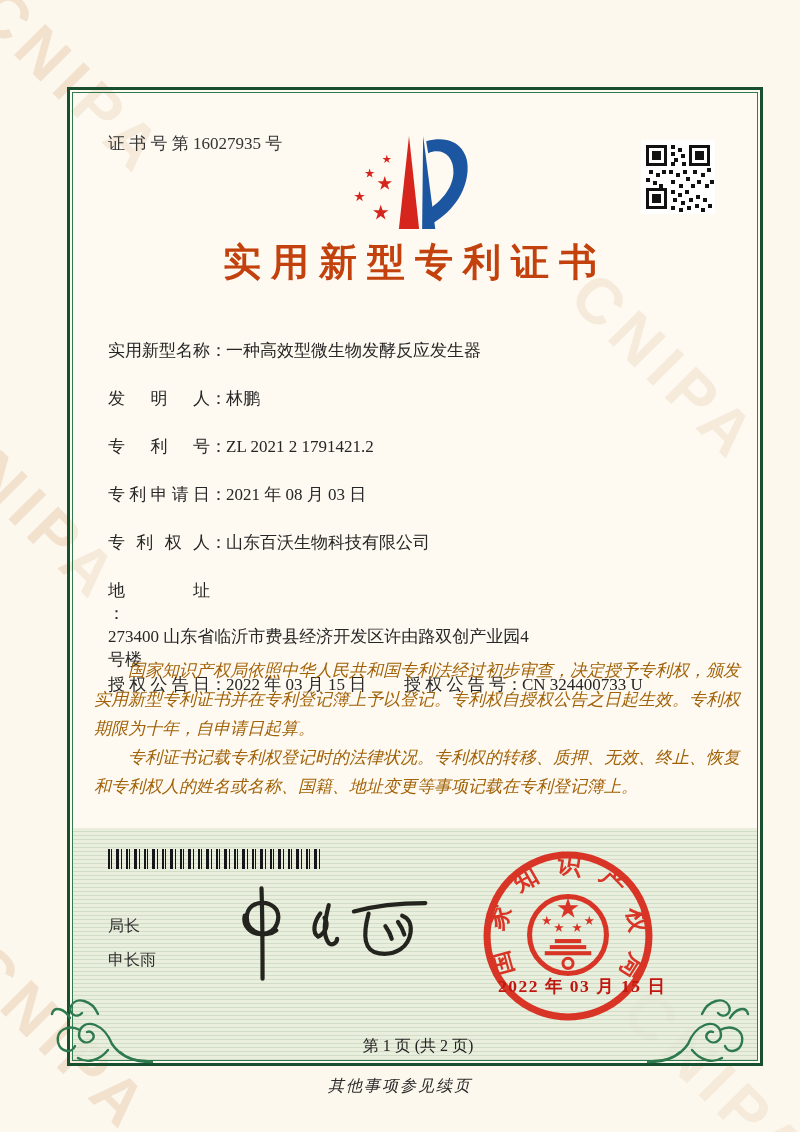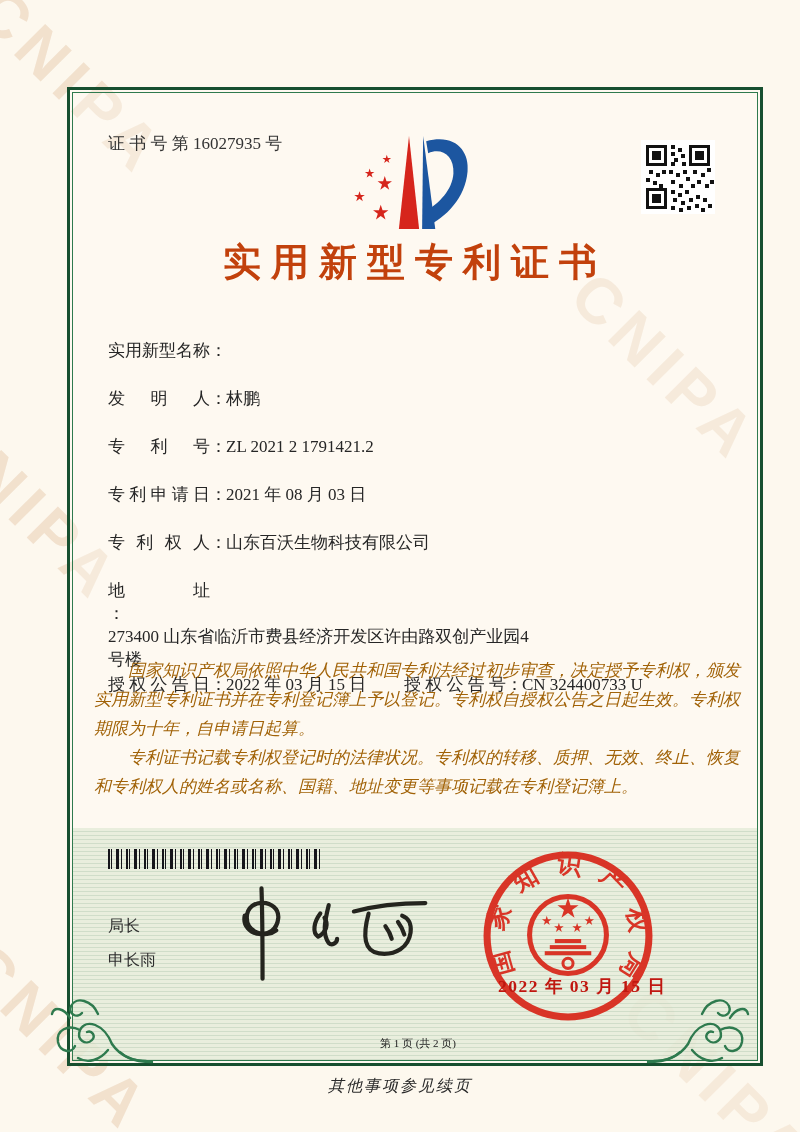--- a/index.html
+++ b/index.html
@@ -60,21 +60,21 @@
   .sig-title{position:absolute;left:38px;top:826px;font-size:16px;z-index:2;
     font-family:Liberation Serif, serif;color:#2e2e2e;}
   .sig-name{position:absolute;left:38px;top:860px;font-size:16px;z-index:2;
     font-family:"Liberation Sans","DejaVu Sans",sans-serif;color:#2e2e2e;}
   .signature{position:absolute;left:160px;top:796px;width:210px;height:95px;z-index:3;}
   .seal{position:absolute;left:412px;top:760px;width:172px;height:172px;z-index:3;opacity:.93;}
   .seal-date{
     position:absolute;left:428px;top:884px;width:230px;z-index:4;
     color:#c01710;font-size:17.5px;font-weight:bold;letter-spacing:1.5px;
   }
-  .page-num{position:absolute;left:0;right:0;top:946px;text-align:center;font-size:11px;color:#222;z-index:2;margin-left:6px;}
+  .page-num{position:absolute;left:0;right:0;top:946px;text-align:center;font-size:16px;color:#222;z-index:2;margin-left:6px;}
   .flourish{position:absolute;width:104px;height:78px;z-index:3;}
   .flourish.left{left:50px;top:992px;}
   .flourish.right{left:646px;top:992px;transform:scaleX(-1);}
   .note{
     position:absolute;left:0;right:0;top:1076px;text-align:center;z-index:2;
     font-size:16px;font-style:italic;color:#2a2a2a;letter-spacing:2px;
   }
 </style>
 </head>
 <body>
@@ -165,20 +165,21 @@
       <rect x="50" y="44" width="4" height="4"></rect>
     </g>
   </svg>
 
   <div class="title">实用新型专利证书</div>
 
   <div class="fields">
     <div class="row">
       <span class="lbl">实用新型名称</span>
         <span class="colon">：</span>
+        <span class="val">一种高效型微生物发酵反应发生器</span>
     </div>
     <div class="row">
       <span class="lbl">发明人</span>
         <span class="colon">：</span>
         <span class="val">林鹏</span>
     </div>
     <div class="row">
       <span class="lbl">专利号</span>
         <span class="colon">：</span>
         <span class="val">ZL 2021 2 1791421.2</span>

